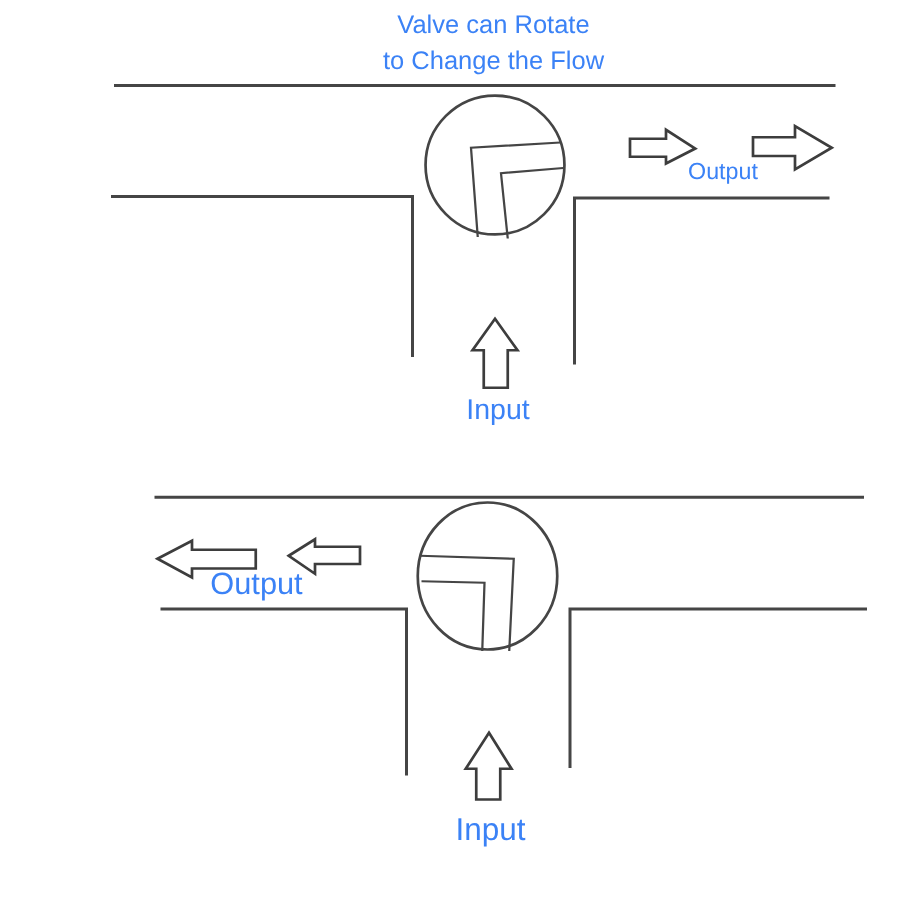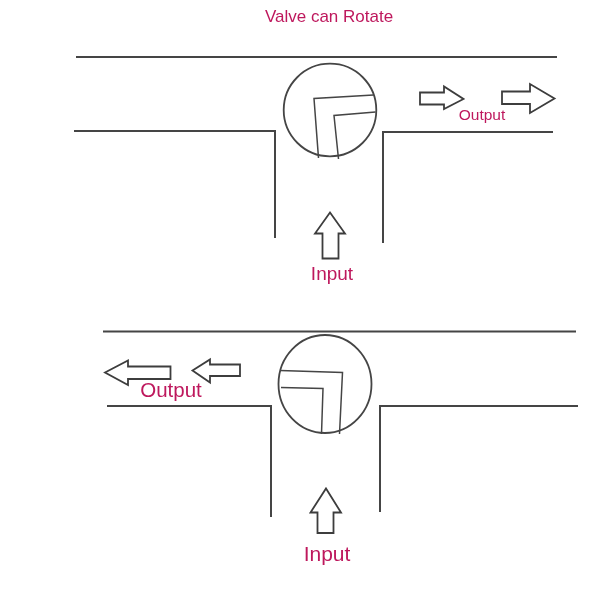--- a/index.html
+++ b/index.html
@@ -37,21 +37,21 @@
   }
   .block-arrow {
     fill: #ffffff;
     stroke: #3d3d3d;
     stroke-width: 1.8;
     stroke-linejoin: miter;
   }
   .label {
     position: absolute;
     transform: translateX(-50%);
-    color: #be185d;
+    color: #3b82f6;
     white-space: nowrap;
   }
   .title {
     top: 5px;
     left: 329px;
     font-size: 17px;
     line-height: 24px;
     text-align: center;
   }
   .out-top   { left: 482px; top: 106px; font-size: 15.5px; }
@@ -90,20 +90,21 @@
       <polyline class="passage" points="281,387.5 323,388.5 321.5,434"></polyline>
 
       <polygon class="block-arrow" points="105,372.5 128,360.5 128,366.5 170.5,366.5 170.5,379 128,379 128,385"></polygon>
       <polygon class="block-arrow" points="192.5,370.5 210,359.5 210,364.5 240,364.5 240,376 210,376 210,382.5"></polygon>
       <polygon class="block-arrow" points="326,488.5 341,512.5 333.5,512.5 333.5,533 317.5,533 317.5,512.5 310.5,512.5"></polygon>
     </g>
   </svg>
 
   <div class="label title">
     <div>Valve can Rotate</div>
+    <div>to Change the Flow</div>
   </div>
 
   <div class="label out-top">Output</div>
   <div class="label in-top">Input</div>
 
   <div class="label out-bottom">Output</div>
   <div class="label in-bottom">Input</div>
 
 </div>
 

